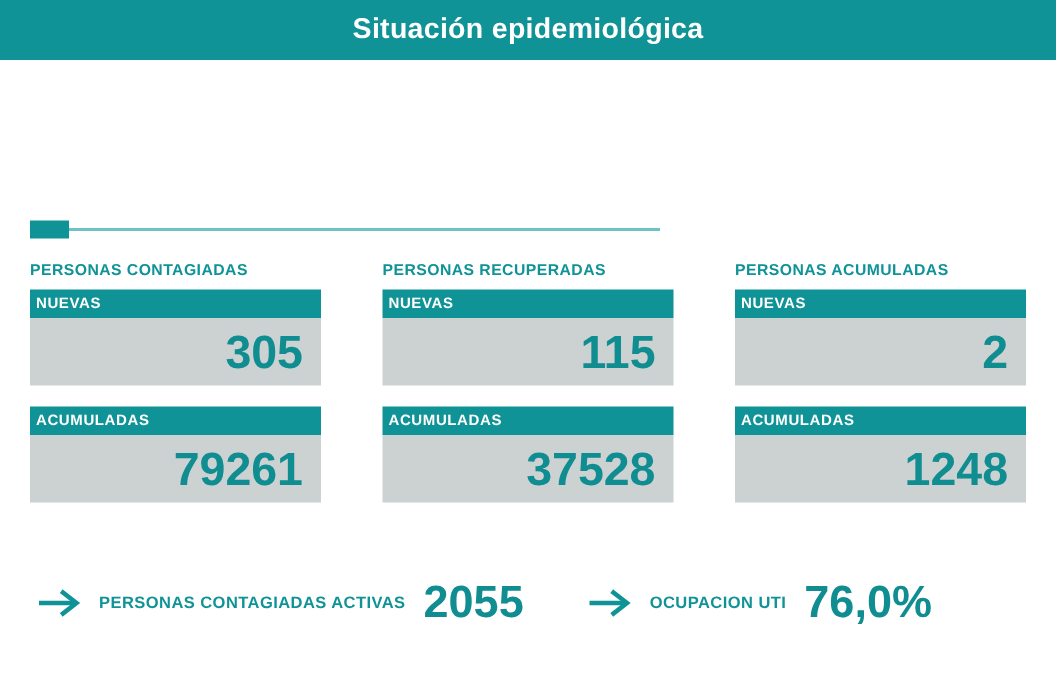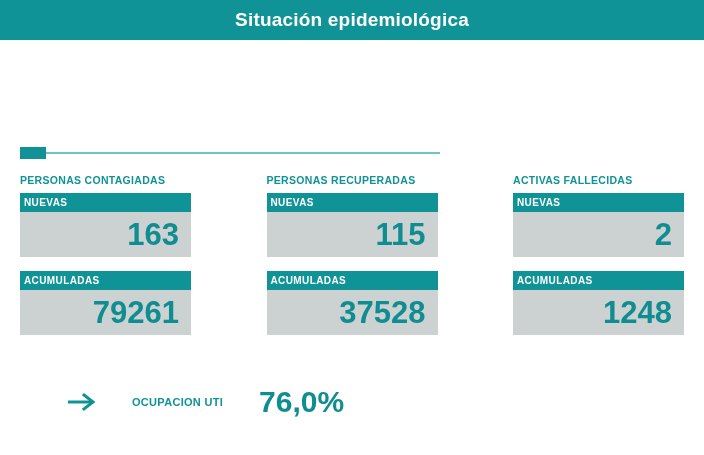--- a/index.html
+++ b/index.html
@@ -64,21 +64,21 @@
   
   .columns {
     position: absolute;
     left: 20px;
     top: 174px;
     width: 664px;
     display: flex;
     justify-content: space-between;
   }
   .col {
-    width: 171px;
+    width: 194px;
   }
   .col-title {
     color: #109397;
     font-size: 10.5px;
     font-weight: bold;
     letter-spacing: 0.3px;
     margin-bottom: 7px;
   }
   .metric {
     margin-bottom: 14px;
@@ -115,21 +115,20 @@
     height: 48px;
     display: flex;
     align-items: center;
   }
   .foot-item {
     display: flex;
     align-items: center;
   }
   .foot-item.second {
     margin-left: 42px;
-    gap: 24px;
   }
   .arrow-icon {
     width: 32px;
     height: 24px;
     flex: 0 0 auto;
     margin-right: 10px;
   }
   .foot-label {
     color: #109397;
     font-size: 11px;
@@ -159,21 +158,21 @@
   </div>
 
   <div class="columns">
 
     <div class="col">
       <div class="col-title">PERSONAS CONTAGIADAS</div>
 
       <div class="metric">
         <div class="metric-label">NUEVAS</div>
         <div class="metric-value-box">
-          <span class="metric-value">163</span>
+          <span class="metric-value">305</span>
         </div>
       </div>
 
       <div class="metric">
         <div class="metric-label">ACUMULADAS</div>
         <div class="metric-value-box">
           <span class="metric-value">79261</span>
         </div>
       </div>
     </div>
@@ -190,41 +189,51 @@
 
       <div class="metric">
         <div class="metric-label">ACUMULADAS</div>
         <div class="metric-value-box">
           <span class="metric-value">37528</span>
         </div>
       </div>
     </div>
 
     <div class="col">
-      <div class="col-title">ACTIVAS FALLECIDAS</div>
+      <div class="col-title">PERSONAS ACUMULADAS</div>
 
       <div class="metric">
         <div class="metric-label">NUEVAS</div>
         <div class="metric-value-box">
           <span class="metric-value">2</span>
         </div>
       </div>
 
       <div class="metric">
         <div class="metric-label">ACUMULADAS</div>
         <div class="metric-value-box">
           <span class="metric-value">1248</span>
         </div>
       </div>
     </div>
 
   </div>
 
   <div class="footer">
 
+    <div class="foot-item">
+      <span class="arrow-icon">
+        <svg width="32" height="24" viewBox="0 0 32 24" xmlns="http://www.w3.org/2000/svg">
+          <line x1="2" y1="12" x2="26" y2="12" stroke="#109397" stroke-width="3"></line>
+          <polyline points="18,5 27,12 18,19" fill="none" stroke="#109397" stroke-width="3" stroke-linecap="square"></polyline>
+        </svg>
+      </span>
+      <span class="foot-label">PERSONAS CONTAGIADAS ACTIVAS</span>
+      <span class="foot-value">2055</span>
+    </div>
 
     <div class="foot-item second">
       <span class="arrow-icon">
         <svg width="32" height="24" viewBox="0 0 32 24" xmlns="http://www.w3.org/2000/svg">
           <line x1="2" y1="12" x2="26" y2="12" stroke="#109397" stroke-width="3"></line>
           <polyline points="18,5 27,12 18,19" fill="none" stroke="#109397" stroke-width="3" stroke-linecap="square"></polyline>
         </svg>
       </span>
       <span class="foot-label">OCUPACION UTI</span>
       <span class="foot-value">76,0%</span>

